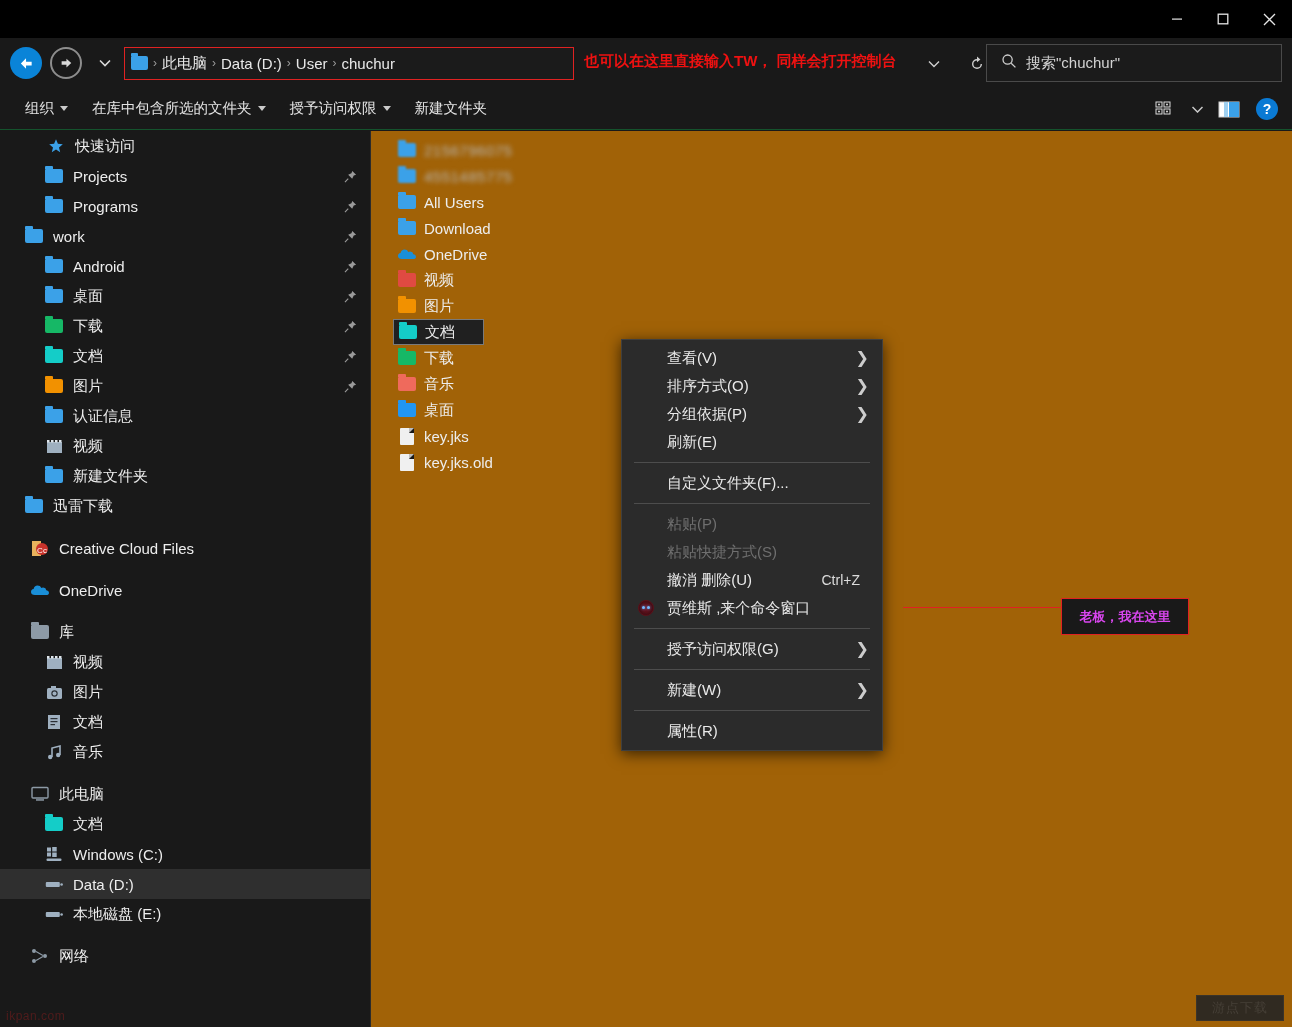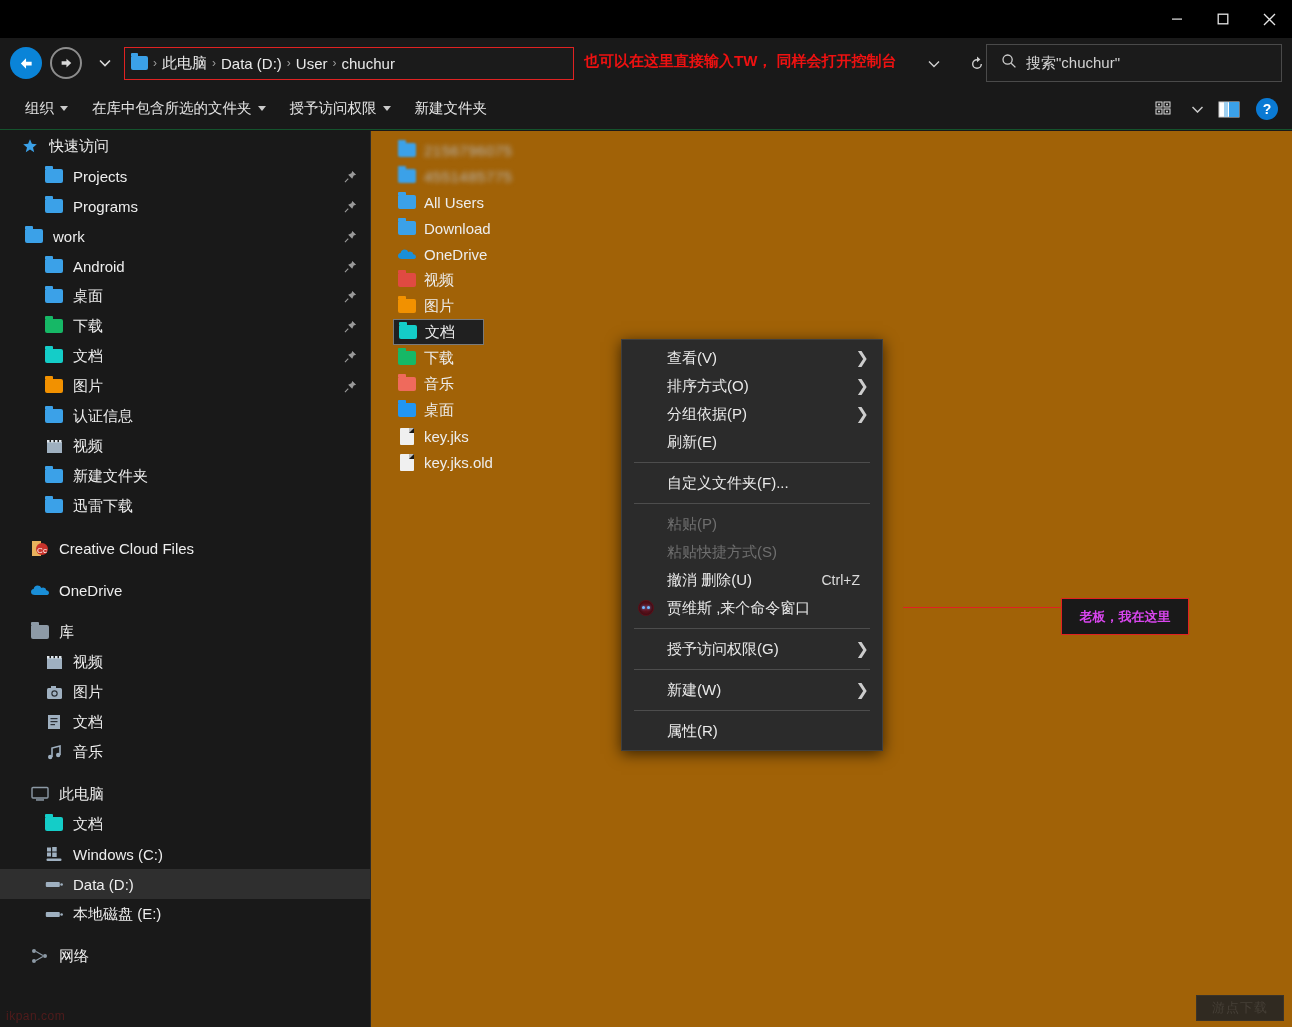--- a/index.html
+++ b/index.html
@@ -413,21 +413,21 @@
       <div class="cmdicon">
         <svg width="24" height="24" viewBox="0 0 24 24">
           <circle cx="12" cy="12" r="11" fill="#0a7ad4"></circle>
           <text x="12" y="17" font-size="14" font-family="Liberation Sans, sans-serif" fill="#ffffff" text-anchor="middle" font-weight="bold">?</text>
         </svg>
       </div>
     </div>
   </div>
 
   <div class="sidebar" id="sidebar">
-      <div class="navitem" style="padding-left:20px">
+      <div class="navitem" style="padding-left:46px">
         <span class="nicon">
           <svg width="16" height="16" viewBox="0 0 16 16">
             <path d="M8 1.2 L9.9 5.8 L14.8 6.2 L11 9.4 L12.2 14.2 L8 11.5 L3.8 14.2 L5 9.4 L1.2 6.2 L6.1 5.8 Z" fill="#3ba1e8"></path>
           </svg>
         </span>
         <span class="nlabel">快速访问</span>
       </div>
       <div class="navitem" style="padding-left:44px">
         <span class="nicon">
           <span class="fold" style="background:#3ba1e8"></span>
@@ -525,21 +525,21 @@
           </svg>
         </span>
         <span class="nlabel">视频</span>
       </div>
       <div class="navitem" style="padding-left:44px">
         <span class="nicon">
           <span class="fold" style="background:#3ba1e8"></span>
         </span>
         <span class="nlabel">新建文件夹</span>
       </div>
-      <div class="navitem" style="padding-left:44px">
+      <div class="navitem" style="padding-left:24px">
         <span class="nicon">
           <span class="fold" style="background:#3ba1e8"></span>
         </span>
         <span class="nlabel">迅雷下载</span>
       </div>
       <div class="navgap"></div>
       <div class="navitem" style="padding-left:30px">
         <span class="nicon">
           <svg width="18" height="17" viewBox="0 0 18 17">
             <rect x="1" y="1" width="9" height="15" fill="#e8b25c"></rect>

